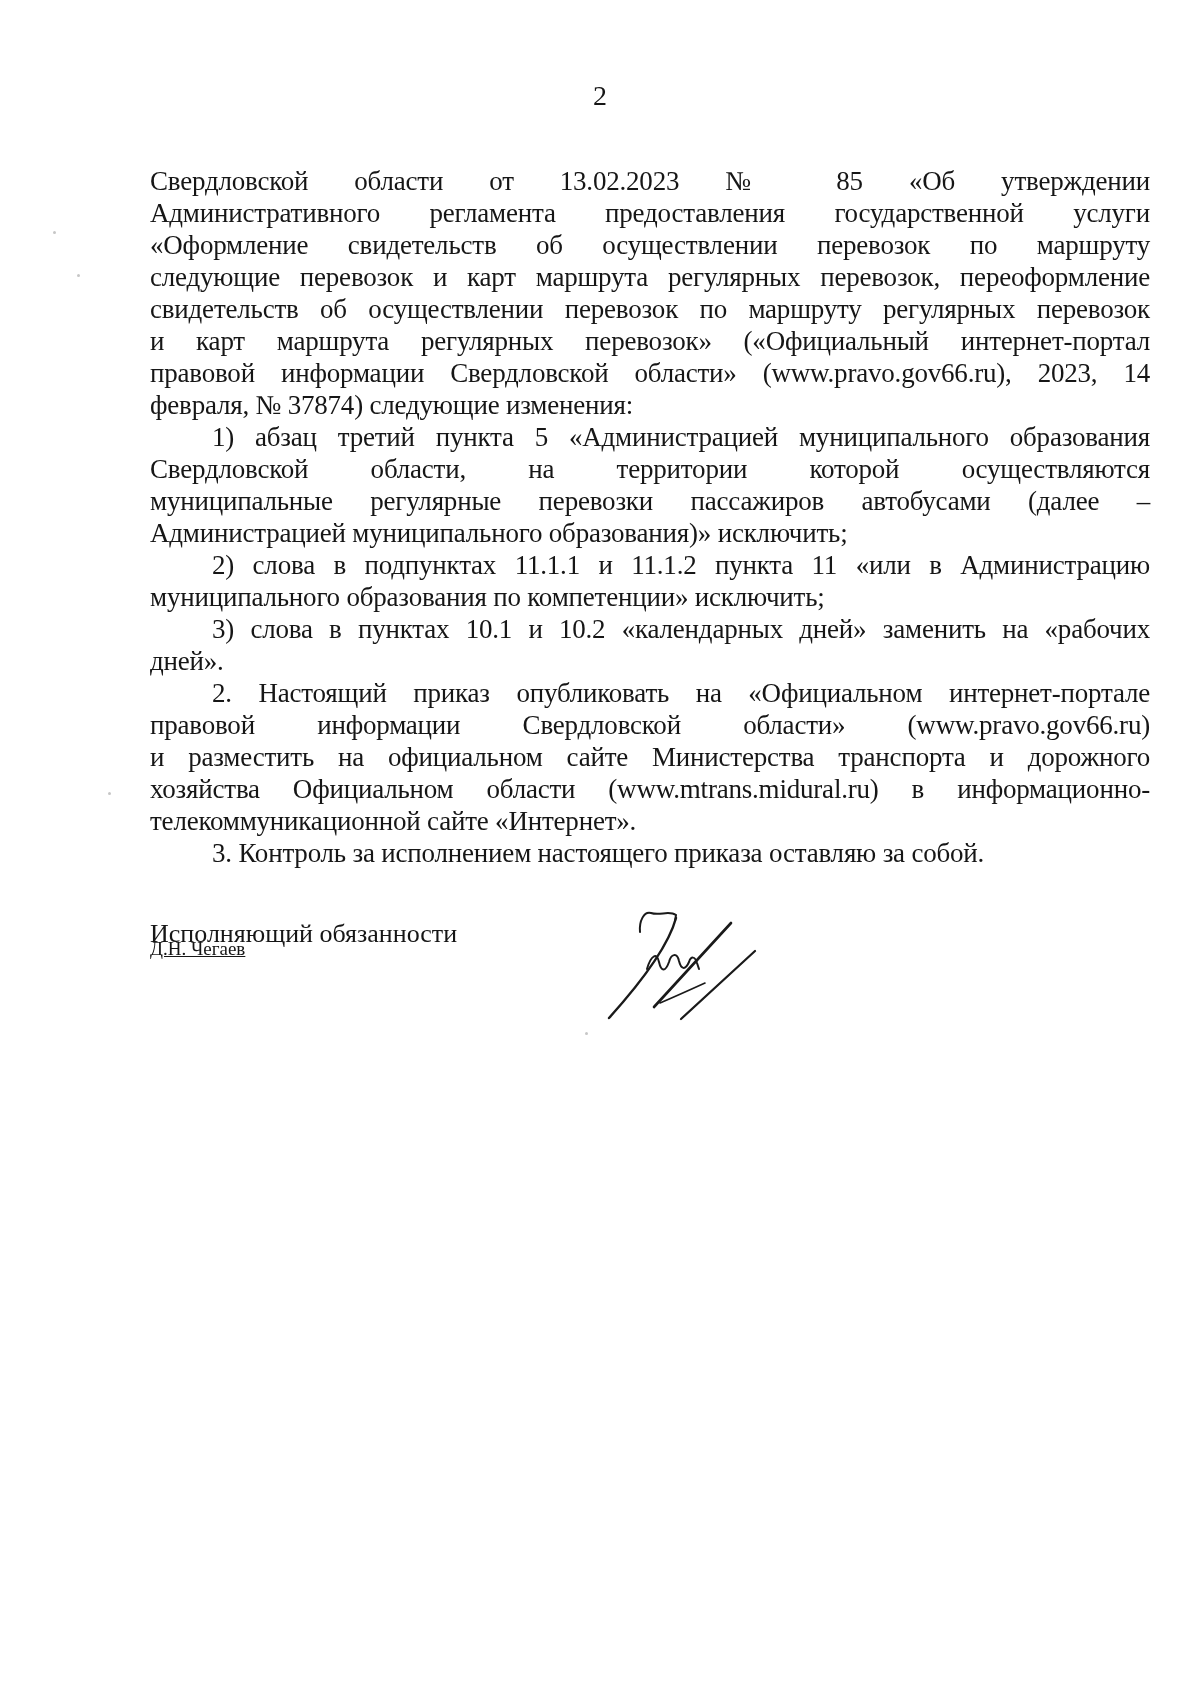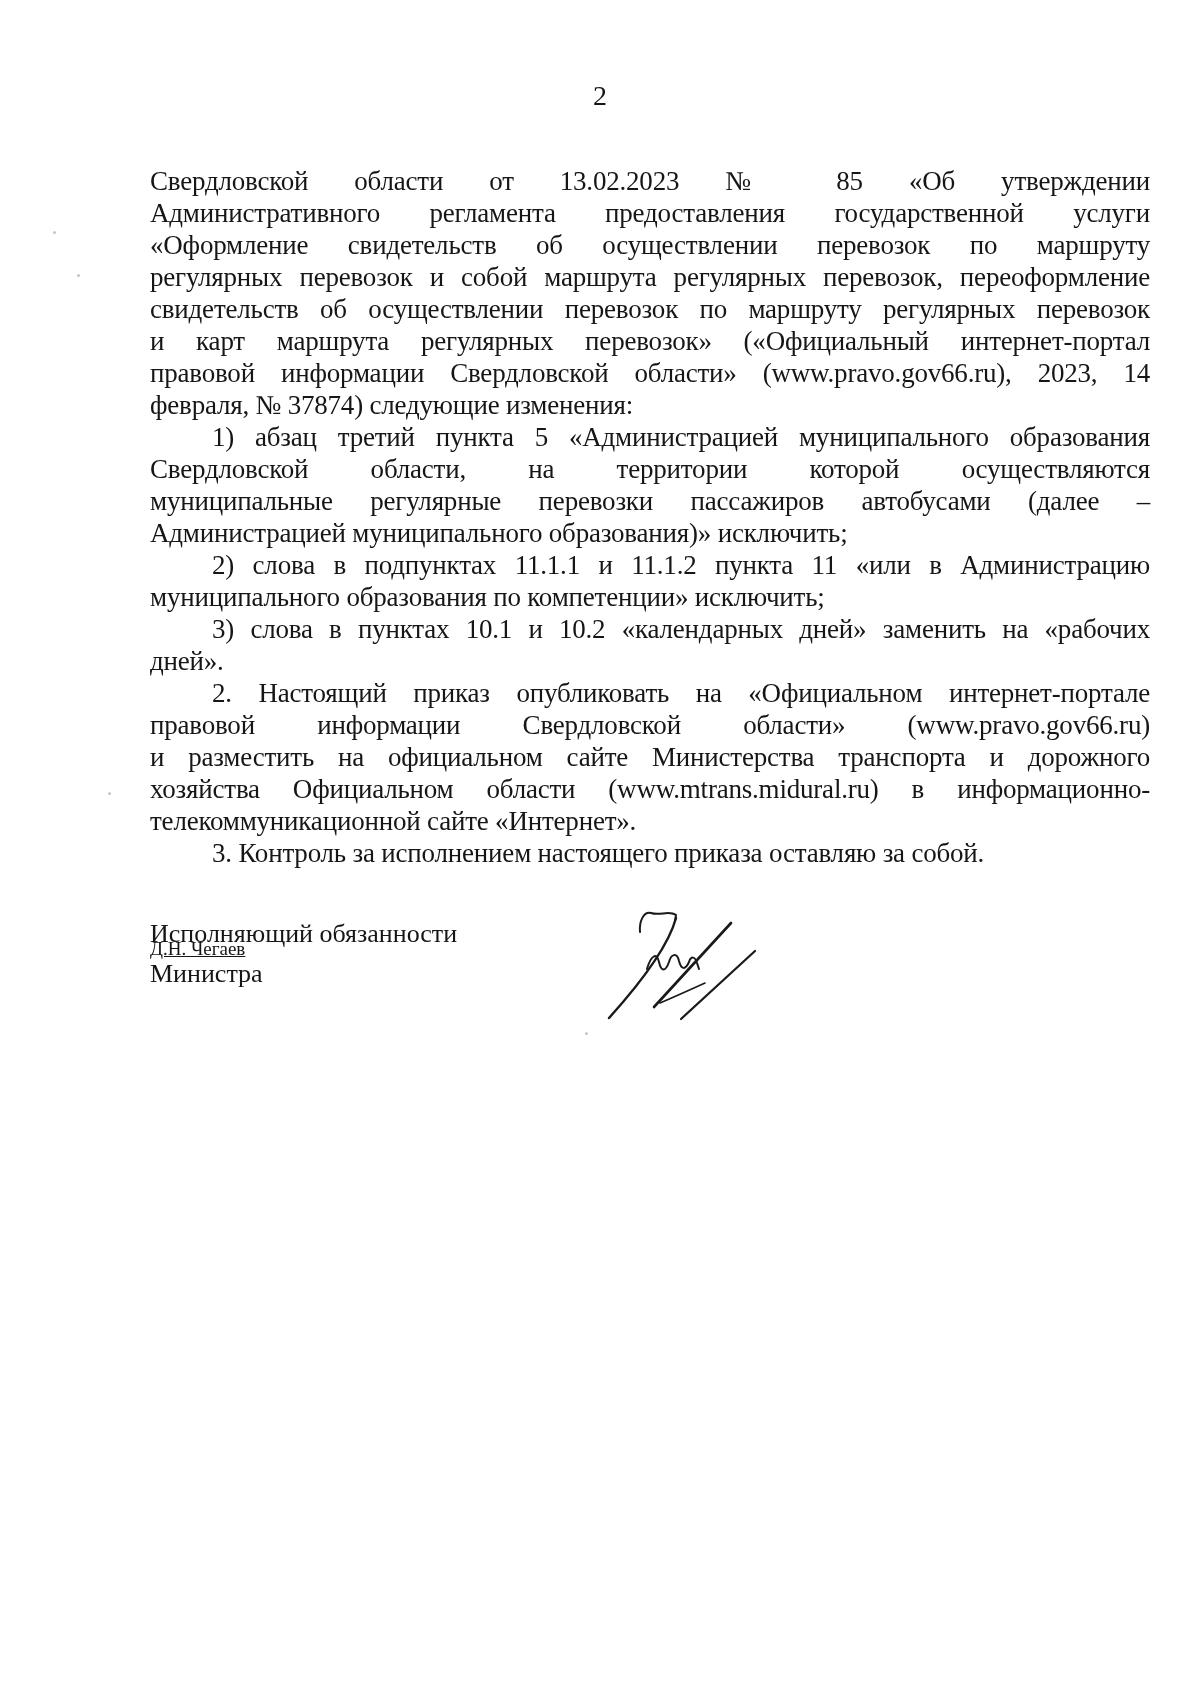--- a/index.html
+++ b/index.html
@@ -52,21 +52,21 @@
 <body>
 
 <div class="page">
 
   <div class="page-number">2</div>
 
   <div class="document-body">
       <div class="line">Свердловской области от 13.02.2023 № 85 «Об&nbsp;утверждении</div>
       <div class="line">Административного регламента предоставления государственной услуги</div>
       <div class="line">«Оформление свидетельств об осуществлении перевозок по&nbsp;маршруту</div>
-      <div class="line">регулярных перевозок и собой маршрута регулярных перевозок, переоформление</div>
+      <div class="line">следующие перевозок и карт маршрута регулярных перевозок, переоформление</div>
       <div class="line">свидетельств об осуществлении перевозок по маршруту регулярных перевозок</div>
       <div class="line">и карт маршрута регулярных перевозок» («Официальный интернет-портал</div>
       <div class="line">правовой информации Свердловской области» (www.pravo.gov66.ru), 2023, 14</div>
       <div class="line last">февраля, № 37874) следующие изменения:</div>
       <div class="line indent">1) абзац третий пункта 5 «Администрацией муниципального образования</div>
       <div class="line">Свердловской области, на территории которой осуществляются</div>
       <div class="line">муниципальные регулярные перевозки пассажиров автобусами (далее –</div>
       <div class="line last">Администрацией муниципального образования)» исключить;</div>
       <div class="line indent">2) слова в подпунктах 11.1.1 и 11.1.2 пункта 11 «или в Администрацию</div>
       <div class="line last">муниципального образования по компетенции» исключить;</div>
@@ -75,21 +75,20 @@
       <div class="line indent">2.&nbsp;Настоящий приказ опубликовать на «Официальном интернет-портале</div>
       <div class="line">правовой информации Свердловской области» (www.pravo.gov66.ru)</div>
       <div class="line">и&nbsp;разместить на официальном сайте Министерства транспорта и дорожного</div>
       <div class="line">хозяйства Официальном области (www.mtrans.midural.ru) в информационно-</div>
       <div class="line last">телекоммуникационной сайте «Интернет».</div>
       <div class="line last indent">3.&nbsp;Контроль за исполнением настоящего приказа оставляю за собой.</div>
     </div>
 
   <div class="sig-position">
     <div>Исполняющий обязанности</div>
-    <div>Министра</div>
   </div>
 
   <div class="sig-image">
     <svg viewBox="0 0 172 124" xmlns="http://www.w3.org/2000/svg" fill="none" stroke="#1a1a1a" stroke-linecap="round">
       <path d="M38,26 C37,15 42,5 49,7 C58,10 67,4 74,9 L73,15" stroke-width="2"></path>
       <path d="M74,12 C66,42 34,82 7,112" stroke-width="2.4"></path>
       <path d="M45,63 C49,49 55,46 57,56 C59,65 63,67 67,56 C69,48 75,46 77,55 C79,63 83,65 87,56 C89,50 93,50 95,57 L97,63" stroke-width="2"></path>
       <path d="M52,101 L129,17" stroke-width="2.6"></path>
       <path d="M79,113 L153,45" stroke-width="2.2"></path>
       <path d="M58,97 C72,91 92,82 103,77" stroke-width="1.6"></path>

